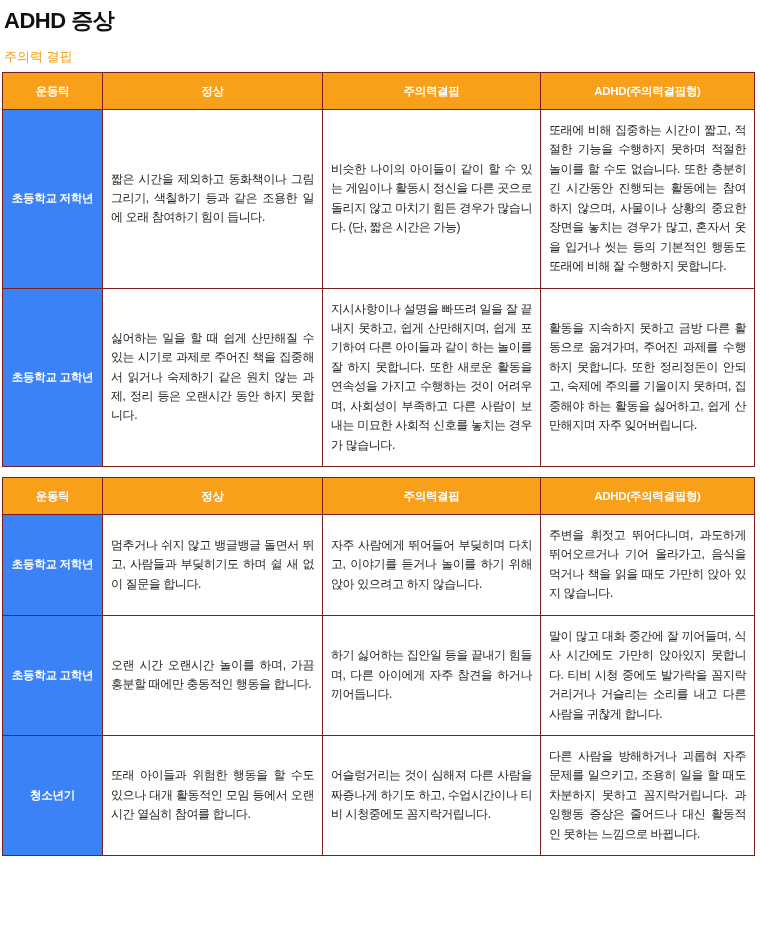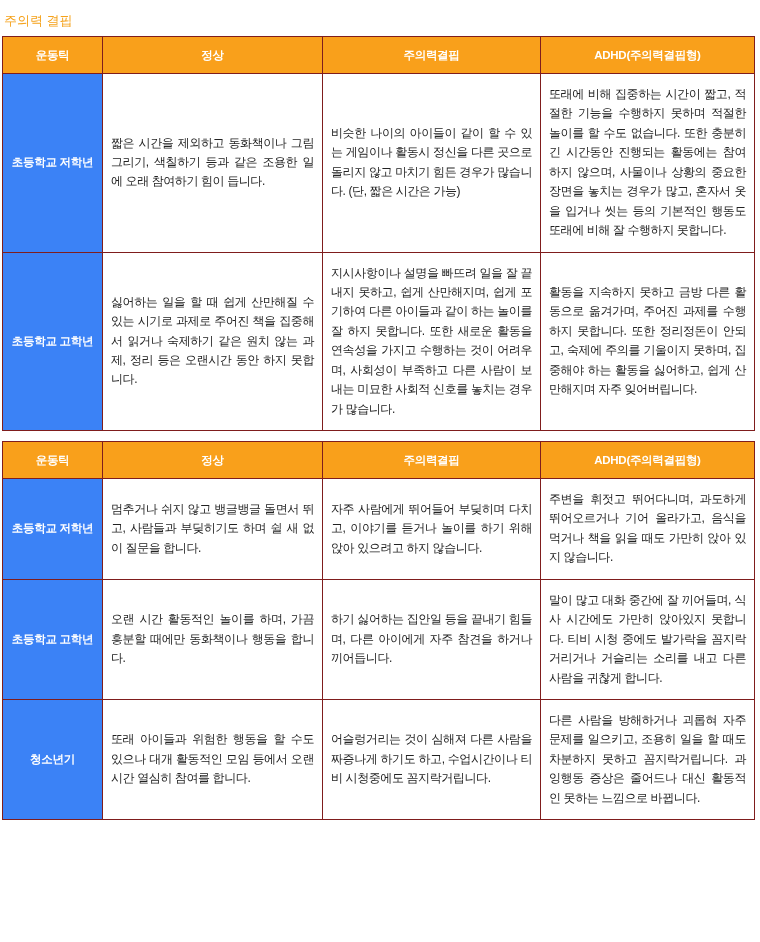--- a/index.html
+++ b/index.html
@@ -75,20 +75,21 @@
   col.c-a { width: 220px; }
   col.c-b { width: 218px; }
   col.c-c { width: 214px; }
   .spacer { height: 10px; }
 </style>
 </head>
 <body>
 
 <div class="page">
 
+  <div class="doc-title">ADHD 증상</div>
 
   <div class="section-title">주의력 결핍</div>
   <table class="symptom-table">
     <colgroup>
       <col class="c-row">
         <col class="c-a">
         <col class="c-b">
         <col class="c-c">
     </colgroup>
     <thead>
@@ -134,21 +135,21 @@
     </thead>
     <tbody>
       <tr>
         <td class="row-head">초등학교 저학년</td>
         <td class="cell">멈추거나 쉬지 않고 뱅글뱅글 돌면서 뛰고, 사람들과 부딪히기도 하며 쉴 새 없이 질문을 합니다.</td>
         <td class="cell">자주 사람에게 뛰어들어 부딪히며 다치고, 이야기를 듣거나 놀이를 하기 위해 앉아 있으려고 하지 않습니다.</td>
         <td class="cell">주변을 휘젓고 뛰어다니며, 과도하게 뛰어오르거나 기어 올라가고, 음식을 먹거나 책을 읽을 때도 가만히 앉아 있지 않습니다.</td>
       </tr>
       <tr>
         <td class="row-head">초등학교 고학년</td>
-        <td class="cell">오랜 시간 활동적인 놀이를 하며, 가끔 흥분할 때에만 동화책이나 행동을 합니다.</td>
+        <td class="cell">오랜 시간 오랜시간 놀이를 하며, 가끔 흥분할 때에만 충동적인 행동을 합니다.</td>
         <td class="cell">하기 싫어하는 집안일 등을 끝내기 힘들며, 다른 아이에게 자주 참견을 하거나 끼어듭니다.</td>
         <td class="cell">말이 많고 대화 중간에 잘 끼어들며, 식사 시간에도 가만히 앉아있지 못합니다. 티비 시청 중에도 발가락을 꼼지락거리거나 거슬리는 소리를 내고 다른 사람을 귀찮게 합니다.</td>
       </tr>
       <tr>
         <td class="row-head">청소년기</td>
         <td class="cell">또래 아이들과 위험한 행동을 할 수도 있으나 대개 활동적인 모임 등에서 오랜 시간 열심히 참여를 합니다.</td>
         <td class="cell">어슬렁거리는 것이 심해져 다른 사람을 짜증나게 하기도 하고, 수업시간이나 티비 시청중에도 꼼지락거립니다.</td>
         <td class="cell">다른 사람을 방해하거나 괴롭혀 자주 문제를 일으키고, 조용히 일을 할 때도 차분하지 못하고 꼼지락거립니다. 과잉행동 증상은 줄어드나 대신 활동적인 못하는 느낌으로 바뀝니다.</td>
       </tr>
     </tbody>

